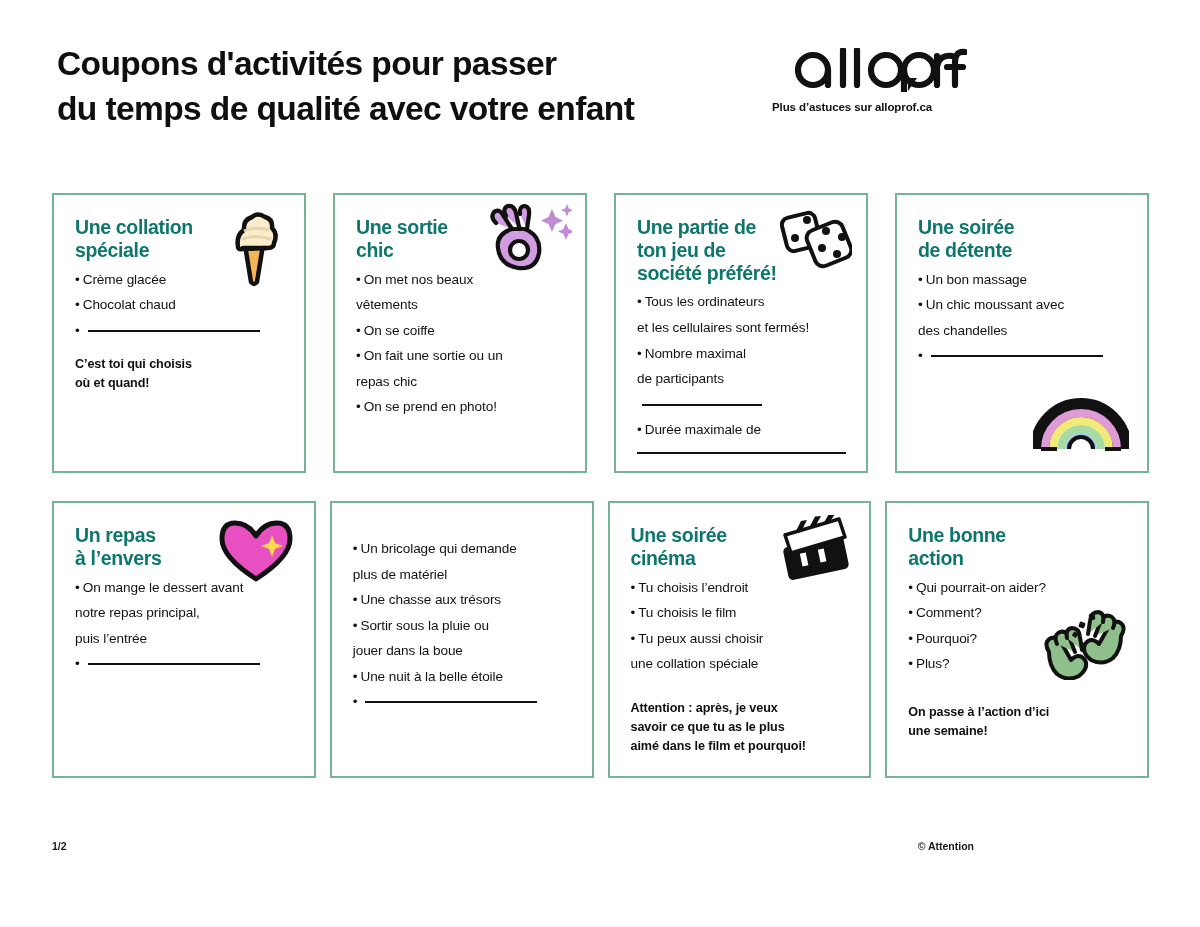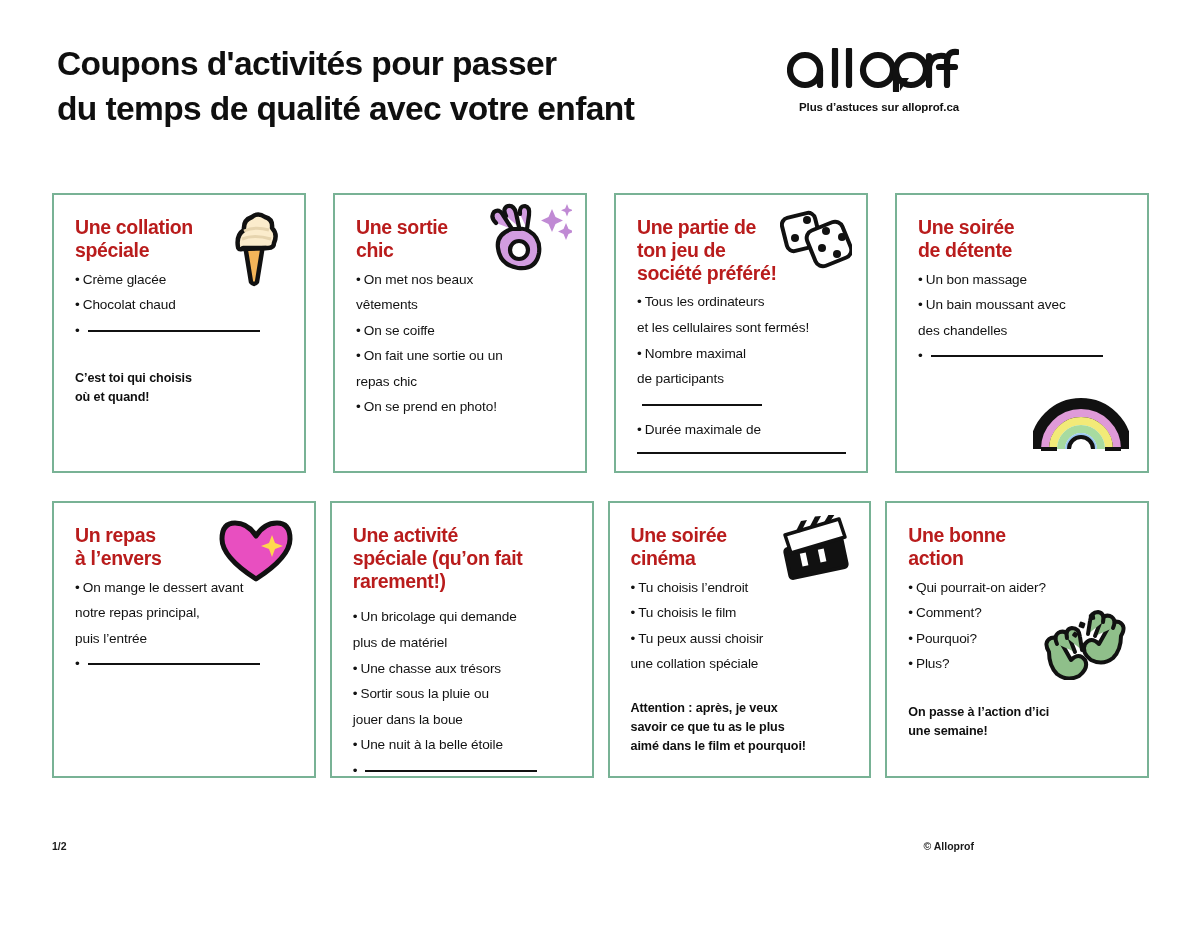--- a/index.html
+++ b/index.html
@@ -28,23 +28,23 @@
   .title {
     font-size: 33.5px;
     font-weight: 700;
     line-height: 1.33;
     letter-spacing: -0.6px;
     color: #0f0f0f;
     white-space: pre-line;
   }
   .brand {
     position: absolute;
-    right: 12px;
+    right: 4px;
     top: 6px;
-    text-align: right;
+    text-align: center;
     width: 230px;
   }
   .logo-wrap { display: block; margin-left: auto; }
   .brand-tagline {
     margin-top: 9px;
     font-size: 11.5px;
     font-weight: 600;
     color: #111111;
     letter-spacing: -0.1px;
   }
@@ -71,21 +71,21 @@
 
   .card-head {
     position: relative;
     min-height: 34px;
   }
   .card-title {
     font-size: 19.5px;
     font-weight: 700;
     line-height: 1.17;
     letter-spacing: -0.35px;
-    color: #b91c1c;
+    color: #0f766e;
     white-space: pre-line;
     position: relative;
     z-index: 2;
   }
 
   .emoji {
     position: absolute;
     z-index: 1;
     pointer-events: none;
   }
@@ -110,21 +110,21 @@
     border-bottom: 2px solid #111111;
     vertical-align: 3px;
     margin-left: 5px;
   }
   .bl-long  { width: 172px; }
   .bl-med   { width: 120px; }
   .bl-full  { width: 100%; margin-left: 0; display: block; height: 2px;
               border-bottom: 2px solid #111111; margin-top: 9px; }
 
   .note {
-    margin-top: 26px;
+    margin-top: 12px;
     font-size: 12.6px;
     font-weight: 700;
     line-height: 1.5;
     letter-spacing: -0.1px;
     color: #0f0f0f;
     white-space: pre-line;
     position: relative;
     z-index: 2;
   }
 
@@ -275,21 +275,21 @@
             <path d="M12 56 A36 36 0 0 1 84 56" stroke="#df9ad8"></path>
             <path d="M20 56 A28 28 0 0 1 76 56" stroke="#f2ea78"></path>
             <path d="M28 56 A20 20 0 0 1 68 56" stroke="#a7dba0"></path>
             <path d="M36 56 A12 12 0 0 1 60 56" stroke="#9bc8ef"></path>
           </g>
           <path d="M36 56 A12 12 0 0 1 60 56" fill="#fff" stroke="#111" stroke-width="4"></path>
           <path d="M8 56 L24 56 M72 56 L88 56" stroke="#111" stroke-width="4"></path>
         </svg>
         <div class="bullets">
           <span class="bullet"><span class="dot">•</span><span>Un bon massage</span></span>
-          <span class="bullet"><span class="dot">•</span><span>Un bain moussant avec
+          <span class="bullet"><span class="dot">•</span><span>Un chic moussant avec
 des chandelles</span></span>
           <span class="bullet"><span class="dot">•</span><span class="blank-line bl-long"></span></span>
         </div>
         <div class="note"></div>
       </div>
 
     </div>
 
     <div class="row row2">
 
@@ -305,25 +305,20 @@
         <div class="bullets">
           <span class="bullet"><span class="dot">•</span><span>On mange le dessert avant
 notre repas principal,
 puis l’entrée</span></span>
           <span class="bullet"><span class="dot">•</span><span class="blank-line bl-long"></span></span>
         </div>
         <div class="note"></div>
       </div>
 
       <div class="card">
-        <div class="card-head">
-          <div class="card-title">Une activité
-spéciale (qu’on fait
-rarement!)</div>
-        </div>
         <div class="bullets" style="margin-top:12px;">
           <span class="bullet"><span class="dot">•</span><span>Un bricolage qui demande
 plus de matériel</span></span>
           <span class="bullet"><span class="dot">•</span><span>Une chasse aux trésors</span></span>
           <span class="bullet"><span class="dot">•</span><span>Sortir sous la pluie ou
 jouer dans la boue</span></span>
           <span class="bullet"><span class="dot">•</span><span>Une nuit à la belle étoile</span></span>
           <span class="bullet"><span class="dot">•</span><span class="blank-line bl-long"></span></span>
         </div>
         <div class="note"></div>
@@ -388,16 +383,16 @@
         </div>
         <div class="note" style="margin-top:26px;">On passe à l’action d’ici
 une semaine!</div>
       </div>
 
     </div>
   </div>
 
   <div class="footer">
     <span>1/2</span>
-    <span>© Alloprof</span>
+    <span>© Attention</span>
   </div>
 
 </div>
 
 </body></html>

